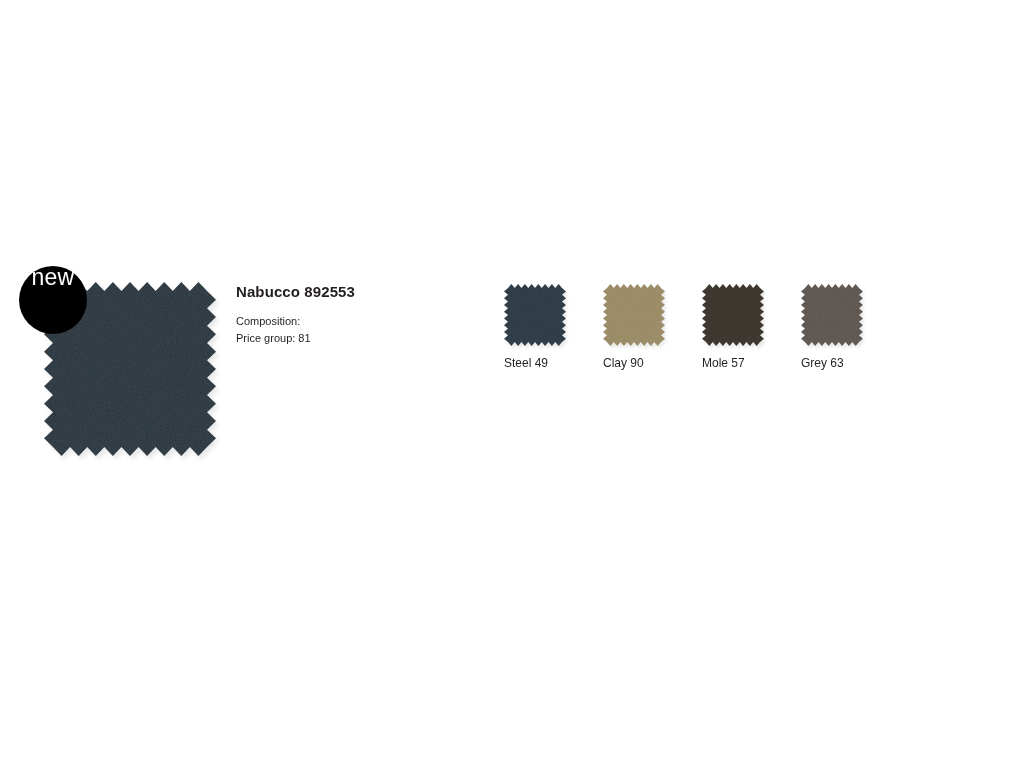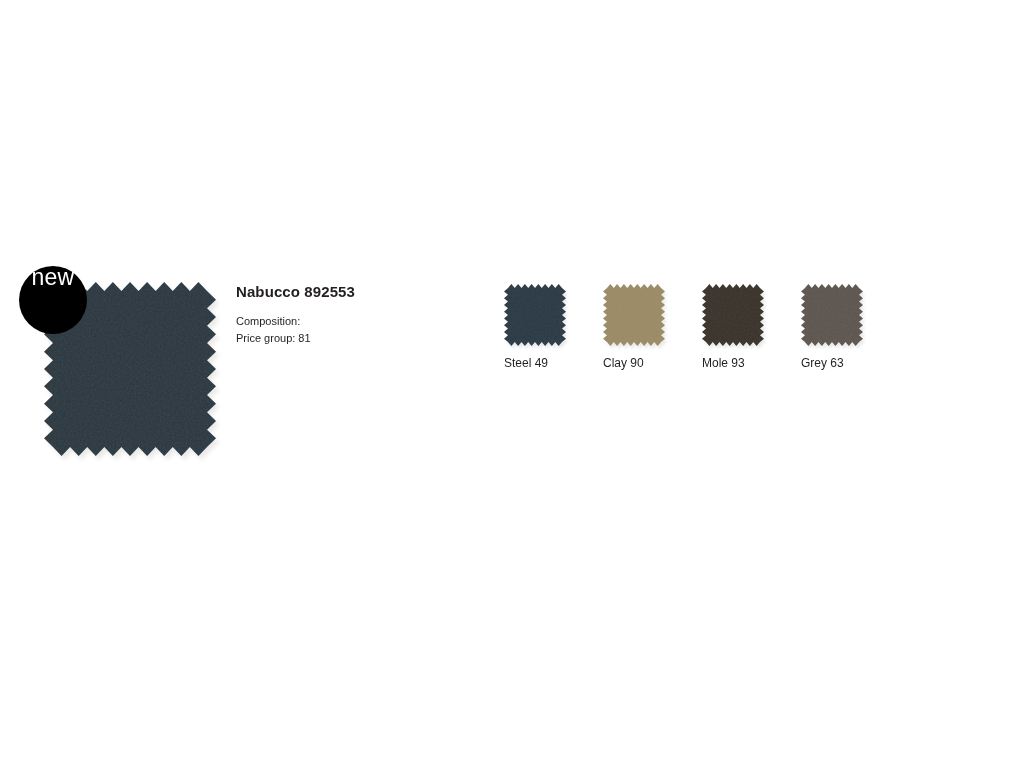--- a/index.html
+++ b/index.html
@@ -244,21 +244,21 @@
                 <polygon points="4.00,4.00 7.38,0.00 10.75,4.00 14.13,0.00 17.50,4.00 20.88,0.00 24.25,4.00 27.63,0.00 31.00,4.00 34.38,0.00 37.75,4.00 41.13,0.00 44.50,4.00 47.88,0.00 51.25,4.00 54.63,0.00 58.00,4.00 58.00,4.00 62.00,7.38 58.00,10.75 62.00,14.13 58.00,17.50 62.00,20.88 58.00,24.25 62.00,27.63 58.00,31.00 62.00,34.38 58.00,37.75 62.00,41.13 58.00,44.50 62.00,47.88 58.00,51.25 62.00,54.63 58.00,58.00 58.00,58.00 54.63,62.00 51.25,58.00 47.88,62.00 44.50,58.00 41.13,62.00 37.75,58.00 34.38,62.00 31.00,58.00 27.63,62.00 24.25,58.00 20.88,62.00 17.50,58.00 14.13,62.00 10.75,58.00 7.38,62.00 4.00,58.00 4.00,58.00 0.00,54.63 4.00,51.25 0.00,47.88 4.00,44.50 0.00,41.13 4.00,37.75 0.00,34.38 4.00,31.00 0.00,27.63 4.00,24.25 0.00,20.88 4.00,17.50 0.00,14.13 4.00,10.75 0.00,7.38 4.00,4.00"></polygon>
               </clipPath>
             </defs>
             <g clip-path="url(#cw2)">
               <rect x="0" y="0" width="62" height="62" fill="#3a332c"></rect>
               <rect x="0" y="0" width="62" height="62" fill="#ffffff" filter="url(#leatherGrain)" opacity="0.07"></rect>
               <rect x="0" y="0" width="62" height="62" fill="#000000" filter="url(#leatherGrain)" opacity="0.10"></rect>
             </g>
           </svg>
         </div>
-        <div class="colorway-label">Mole 93</div>
+        <div class="colorway-label">Mole 57</div>
       </div>
       <div class="colorway">
         <div class="colorway-swatch-wrap">
           <svg class="colorway-shadow" viewBox="0 0 62 62">
             <polygon points="4.00,4.00 7.38,0.00 10.75,4.00 14.13,0.00 17.50,4.00 20.88,0.00 24.25,4.00 27.63,0.00 31.00,4.00 34.38,0.00 37.75,4.00 41.13,0.00 44.50,4.00 47.88,0.00 51.25,4.00 54.63,0.00 58.00,4.00 58.00,4.00 62.00,7.38 58.00,10.75 62.00,14.13 58.00,17.50 62.00,20.88 58.00,24.25 62.00,27.63 58.00,31.00 62.00,34.38 58.00,37.75 62.00,41.13 58.00,44.50 62.00,47.88 58.00,51.25 62.00,54.63 58.00,58.00 58.00,58.00 54.63,62.00 51.25,58.00 47.88,62.00 44.50,58.00 41.13,62.00 37.75,58.00 34.38,62.00 31.00,58.00 27.63,62.00 24.25,58.00 20.88,62.00 17.50,58.00 14.13,62.00 10.75,58.00 7.38,62.00 4.00,58.00 4.00,58.00 0.00,54.63 4.00,51.25 0.00,47.88 4.00,44.50 0.00,41.13 4.00,37.75 0.00,34.38 4.00,31.00 0.00,27.63 4.00,24.25 0.00,20.88 4.00,17.50 0.00,14.13 4.00,10.75 0.00,7.38 4.00,4.00" fill="#b9b9b9"></polygon>
           </svg>
           <svg class="colorway-swatch" viewBox="0 0 62 62">
             <defs>
               <clipPath id="cw3">
                 <polygon points="4.00,4.00 7.38,0.00 10.75,4.00 14.13,0.00 17.50,4.00 20.88,0.00 24.25,4.00 27.63,0.00 31.00,4.00 34.38,0.00 37.75,4.00 41.13,0.00 44.50,4.00 47.88,0.00 51.25,4.00 54.63,0.00 58.00,4.00 58.00,4.00 62.00,7.38 58.00,10.75 62.00,14.13 58.00,17.50 62.00,20.88 58.00,24.25 62.00,27.63 58.00,31.00 62.00,34.38 58.00,37.75 62.00,41.13 58.00,44.50 62.00,47.88 58.00,51.25 62.00,54.63 58.00,58.00 58.00,58.00 54.63,62.00 51.25,58.00 47.88,62.00 44.50,58.00 41.13,62.00 37.75,58.00 34.38,62.00 31.00,58.00 27.63,62.00 24.25,58.00 20.88,62.00 17.50,58.00 14.13,62.00 10.75,58.00 7.38,62.00 4.00,58.00 4.00,58.00 0.00,54.63 4.00,51.25 0.00,47.88 4.00,44.50 0.00,41.13 4.00,37.75 0.00,34.38 4.00,31.00 0.00,27.63 4.00,24.25 0.00,20.88 4.00,17.50 0.00,14.13 4.00,10.75 0.00,7.38 4.00,4.00"></polygon>

